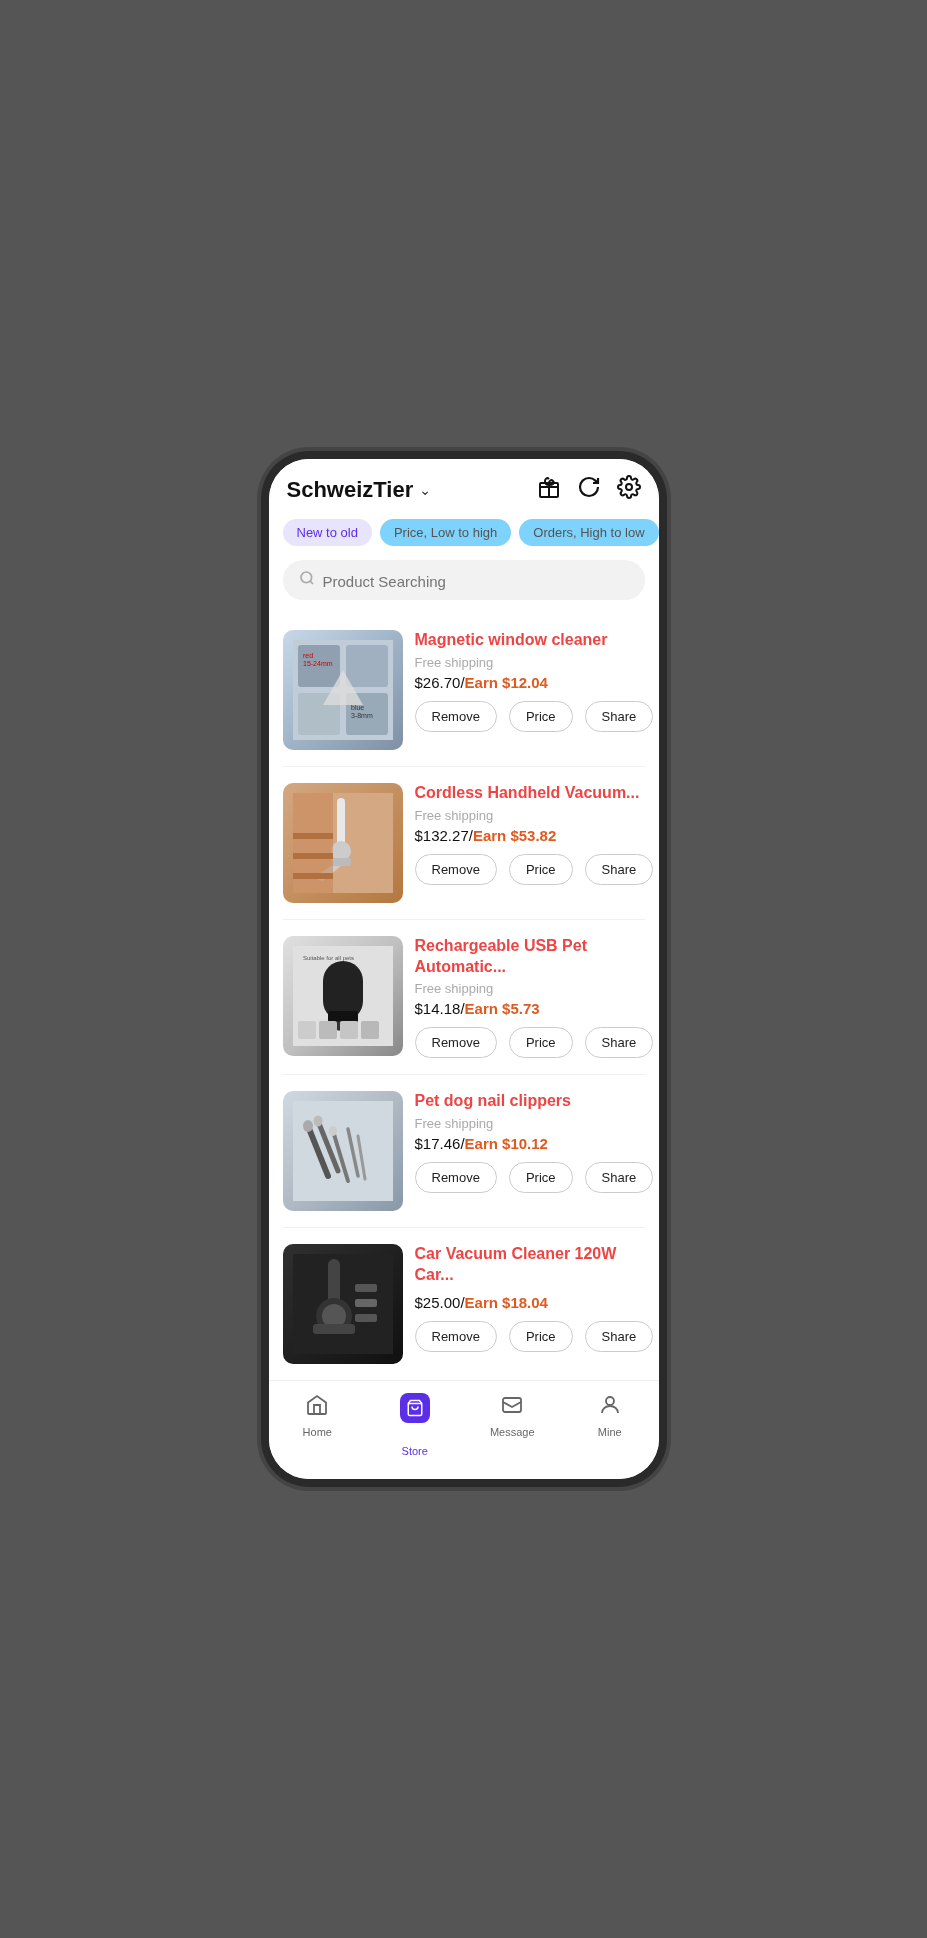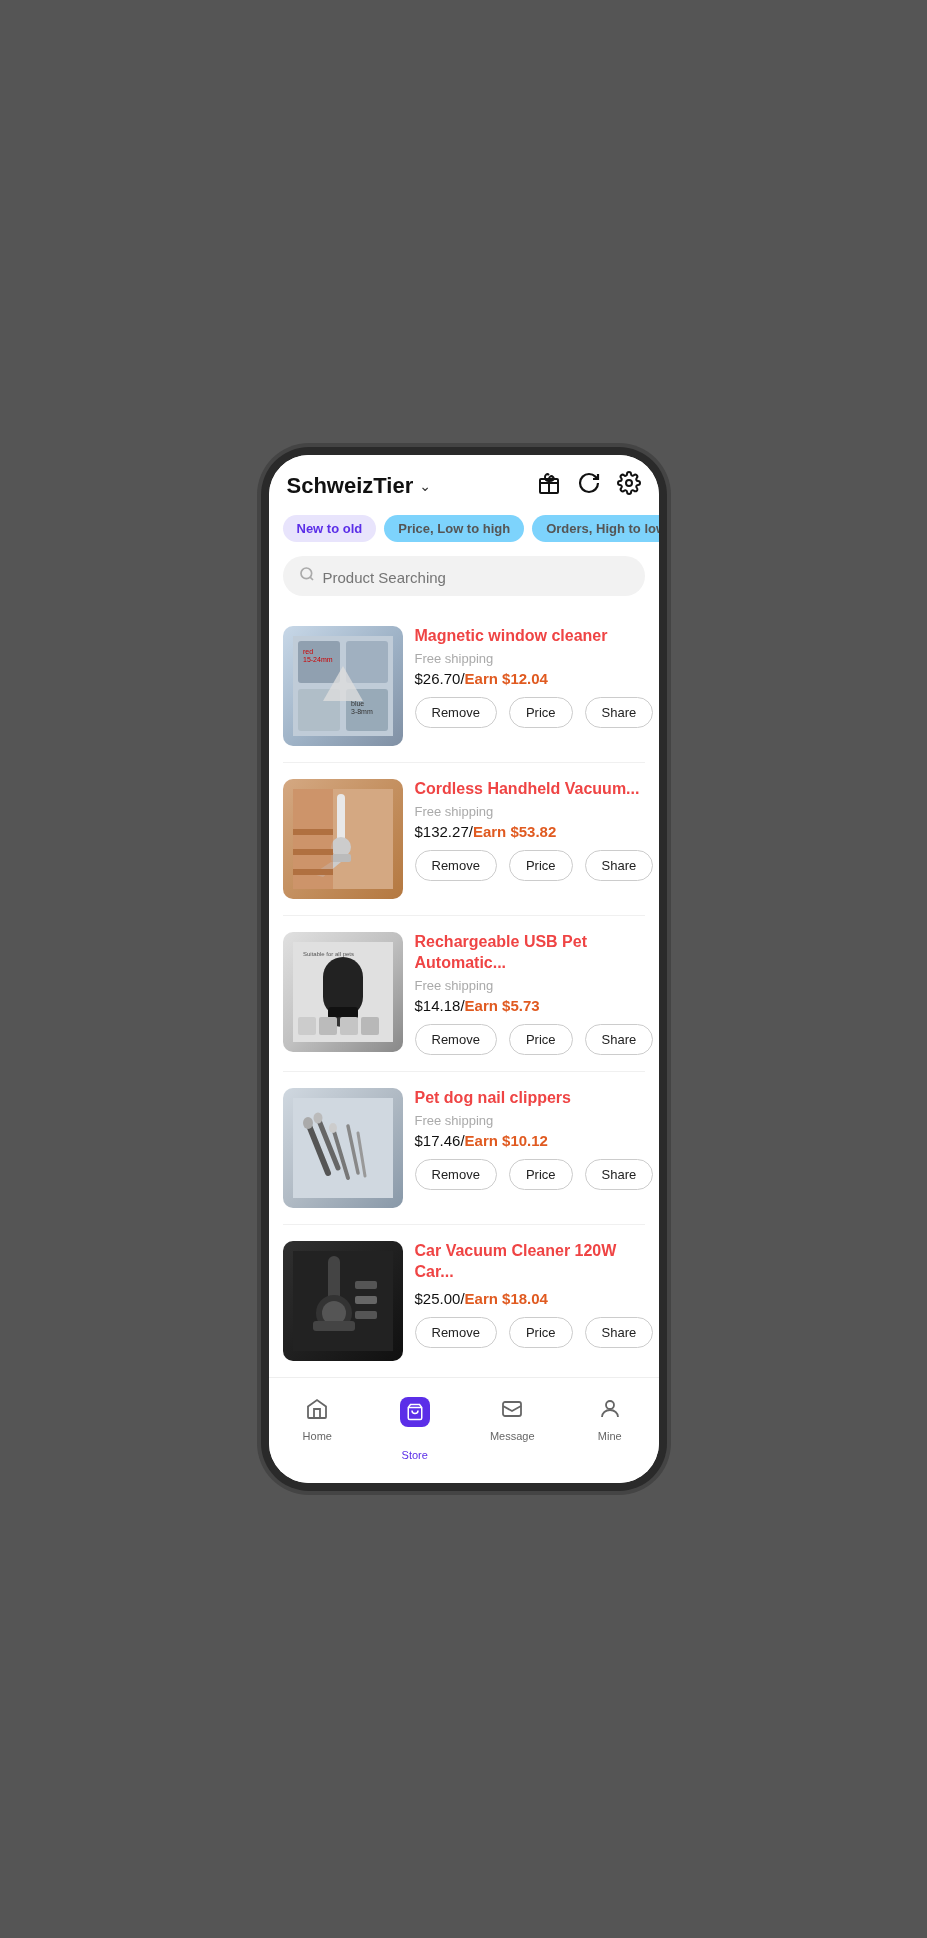--- a/index.html
+++ b/index.html
@@ -69,21 +69,21 @@
       gap: 8px;
       padding: 4px 14px 10px 14px;
       background: #fff;
       overflow-x: auto;
     }
 
     .sort-tab {
       padding: 6px 14px;
       border-radius: 20px;
       font-size: 13px;
-      font-weight: 700;
+      font-weight: 400;
       white-space: nowrap;
       cursor: pointer;
       border: none;
       outline: none;
     }
 
     .sort-tab.active {
       background: #e8e4fc;
       color: #5b2ee8;
     }
@@ -201,21 +201,21 @@
       color: #222;
       cursor: pointer;
       font-weight: 500;
     }
 
     
     .bottom-nav {
       display: flex;
       border-top: 1px solid #eee;
       background: #fff;
-      padding: 15px 0 18px 0;
+      padding: 8px 0 18px 0;
     }
 
     .nav-item {
       flex: 1;
       display: flex;
       flex-direction: column;
       align-items: center;
       gap: 3px;
       cursor: pointer;
       padding: 4px 0;

